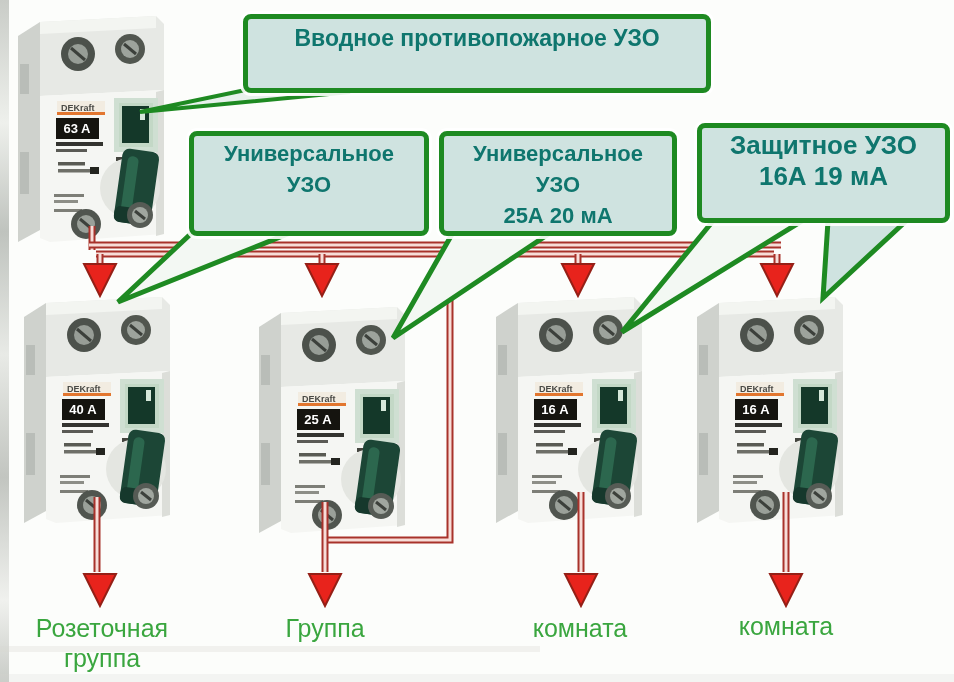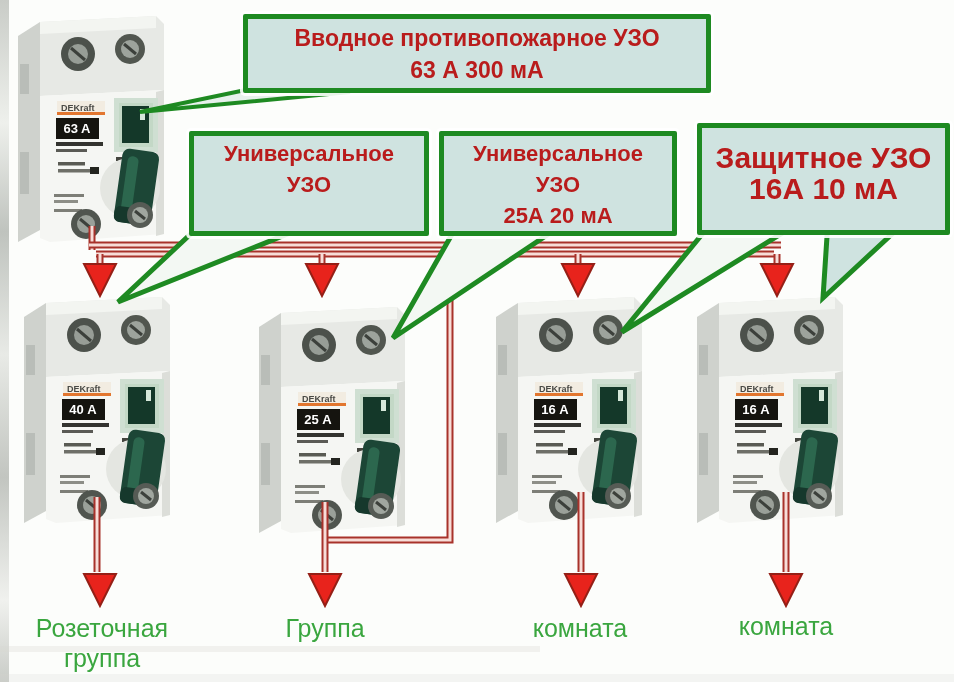--- a/index.html
+++ b/index.html
@@ -2,27 +2,27 @@
 <html><head>
 <meta charset="utf-8">
 <style>
   html,body{margin:0;padding:0;background:#e9e9e9;font-family:"Liberation Sans",sans-serif;}
   #canvas{position:relative;width:954px;height:682px;background:#fcfdfb;overflow:hidden;}
   .edge-strip{position:absolute;left:0;top:0;width:9px;height:682px;
     background:linear-gradient(180deg,#c9ccc7 0%,#eef0ec 18%,#bfc3be 34%,#e8eae6 52%,#c2c5c0 70%,#f0f1ee 88%,#c9ccc7 100%);}
   .smear{position:absolute;background:#d6d7d2;}
   .device{position:absolute;width:172px;height:242px;}
   .overlay{position:absolute;left:0;top:0;pointer-events:none;}
-  .callout{position:absolute;background:#cfe3e0;border:5px solid #1e8a22;border-radius:2px;
-    box-shadow:0 0 0 3px rgba(255,255,255,.9);text-align:center;color:#b91c1c;font-weight:bold;z-index:40;}
+  .callout{position:absolute;background:#cfe3e0;border:5px solid #1e8a22;border-radius:8px;
+    box-shadow:0 0 0 3px rgba(255,255,255,.9);text-align:center;color:#0f766e;font-weight:bold;z-index:40;}
   .callout span{display:block;}
   .callout.c1{left:243px;top:14px;width:458px;height:66px;font-size:23px;line-height:32px;padding-top:3px;}
   .callout.c2{left:189px;top:131px;width:230px;height:93px;font-size:22px;line-height:31px;padding-top:2px;}
   .callout.c3{left:439px;top:131px;width:228px;height:93px;font-size:22px;line-height:31px;padding-top:2px;}
-  .callout.c4{left:697px;top:123px;width:243px;height:88px;font-size:30px;line-height:31px;padding-top:14px;}
+  .callout.c4{left:697px;top:123px;width:243px;height:88px;font-size:26px;line-height:31px;padding-top:2px;}
   .group-label{position:absolute;width:214px;text-align:center;color:#3aa63f;font-size:25px;line-height:30px;z-index:30;}
   .group-label span{display:block;}
   .z-dev{z-index:10}.z-wire{z-index:20}.z-tail{z-index:25}
 </style>
 </head>
 <body>
 
 <div id="canvas">
 
   <svg width="0" height="0" style="position:absolute" aria-hidden="true">
@@ -186,34 +186,33 @@
   <svg class="overlay z-tail" width="954" height="682">
     <polygon points="255,88 350,92 140,112" fill="#e7f1ec" stroke="#1e8a22" stroke-width="4"></polygon>
     <polygon points="196,229 300,229 118,302" fill="#f3f8f3" stroke="#1e8a22" stroke-width="5"></polygon>
     <polygon points="455,229 556,229 393,338" fill="#f3f8f3" stroke="#1e8a22" stroke-width="5"></polygon>
     <polygon points="713,221 802,221 622,332" fill="#f3f8f3" stroke="#1e8a22" stroke-width="5"></polygon>
     <polygon points="828,221 906,221 823,298" fill="#cfe3e0" stroke="#1e8a22" stroke-width="5"></polygon>
   </svg>
 
   <div class="callout c1">
     <span>Вводное противопожарное УЗО</span>
-    <span>63 А 300 мА</span>
   </div>
   <div class="callout c2">
     <span>Универсальное</span>
     <span>УЗО</span>
   </div>
   <div class="callout c3">
     <span>Универсальное</span>
     <span>УЗО</span>
     <span>25А 20 мА</span>
   </div>
   <div class="callout c4">
     <span>Защитное УЗО</span>
-    <span>16А 10 мА</span>
+    <span>16А 19 мА</span>
   </div>
 
   <div class="group-label" style="left:-5px;top:613px">
     <span>Розеточная</span>
     <span>группа</span>
   </div>
   <div class="group-label" style="left:218px;top:613px">
     <span>Группа</span>
   </div>
   <div class="group-label" style="left:473px;top:613px">

